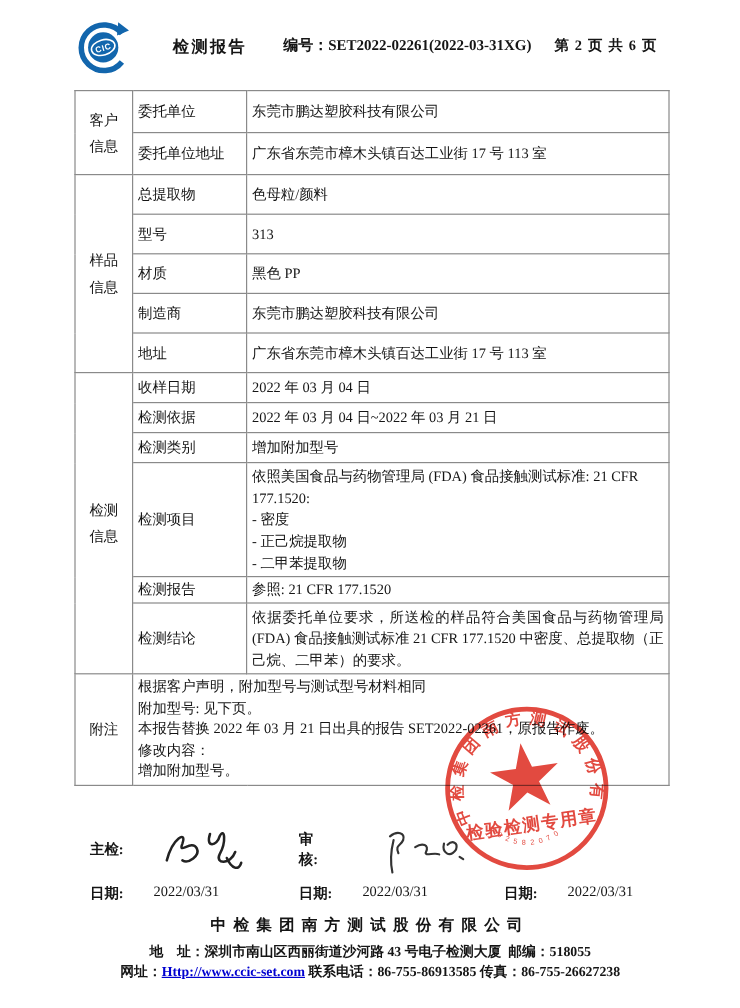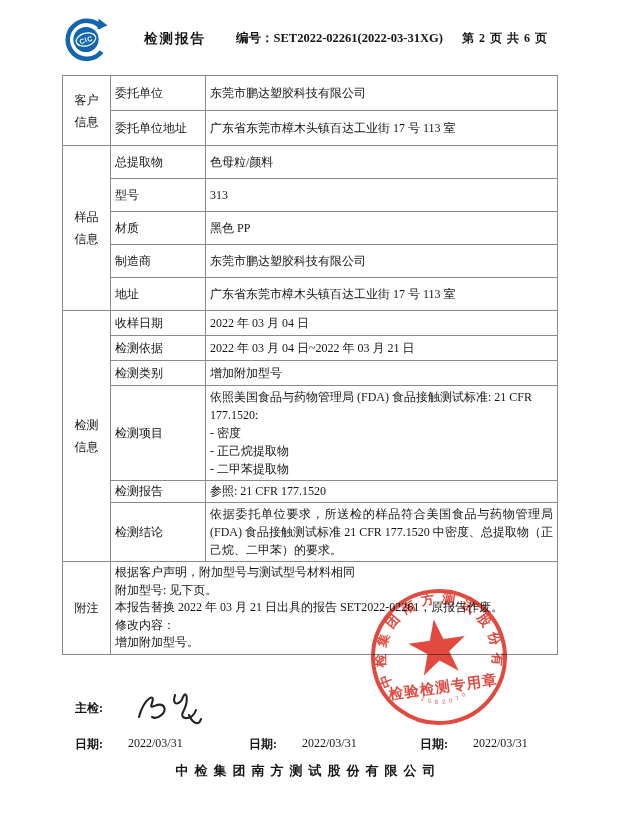--- a/index.html
+++ b/index.html
@@ -164,20 +164,32 @@
     </table>
 
   <div class="sig-row">
     <div class="sig-cell c1">
       <span class="role">主检:</span>
       <svg class="sig" width="80" height="44" viewBox="0 0 80 44">
         <g fill="none" stroke="#222" stroke-width="2.1" stroke-linecap="round">
           <path d="M10,31 C15,12 27,6 23,17 C19,27 31,13 35,21 C38,27 28,34 23,31"></path>
           <path d="M46,9 C42,21 52,19 54,11 C58,3 60,15 54,26 C50,34 63,35 67,24"></path>
           <path d="M60,29 C64,38 70,40 72,33"></path>
+        </g>
+      </svg>
+    </div>
+    <div class="sig-cell c2">
+      <span class="role">审核:</span>
+      <svg class="sig" width="80" height="44" viewBox="0 0 80 44">
+        <g fill="none" stroke="#333" stroke-width="1.8" stroke-linecap="round">
+          <path d="M16,14 C14,22 13,32 15,41"></path>
+          <path d="M13,11 C19,6 26,8 24,14 C22,19 17,18 20,25"></path>
+          <path d="M34,20 C40,16 46,18 43,24 C41,28 50,24 54,26"></path>
+          <path d="M58,17 C56,25 63,29 68,22 C70,16 65,14 61,18"></path>
+          <path d="M71,28 l3,2"></path>
         </g>
       </svg>
     </div>
   </div>
 
   <div class="date-row">
     <div class="date-cell c1">
       <span class="dl">日期:</span>
       <span class="dv">2022/03/31</span>
     </div>
@@ -201,14 +213,22 @@
     <text font-size="13.2" font-weight="bold" fill="#e03a2f" letter-spacing="6.2" font-family="Liberation Serif, serif">
       <textPath href="#ringArc" startOffset="6">中检集团南方测试股份有限公司</textPath>
     </text>
     <text x="71" y="106" text-anchor="middle" font-size="14.5" font-weight="bold" fill="#e03a2f" letter-spacing="1.2" font-family="Liberation Serif, serif">检验检测专用章</text>
     <text font-size="6" fill="#e03a2f" letter-spacing="4" font-family="Liberation Sans, sans-serif">
       <textPath href="#serialArc" startOffset="4">02582070</textPath>
     </text>
   </svg>
 
   <div class="f-company">中检集团南方测试股份有限公司</div>
+  <div class="f-line f1">
+    <span>地　址：</span><span>深圳市南山区西丽街道沙河路 43 号电子检测大厦</span>&nbsp;&nbsp;<span>邮编：</span><span>518055</span>
+  </div>
+  <div class="f-line f2">
+    <span>网址：</span><a href="#" class="weblink">Http://www.ccic-set.com</a>
+    <span>联系电话：</span><span>86-755-86913585</span>
+    <span>传真：</span><span>86-755-26627238</span>
+  </div>
 
 </div>
 
 </body></html>

